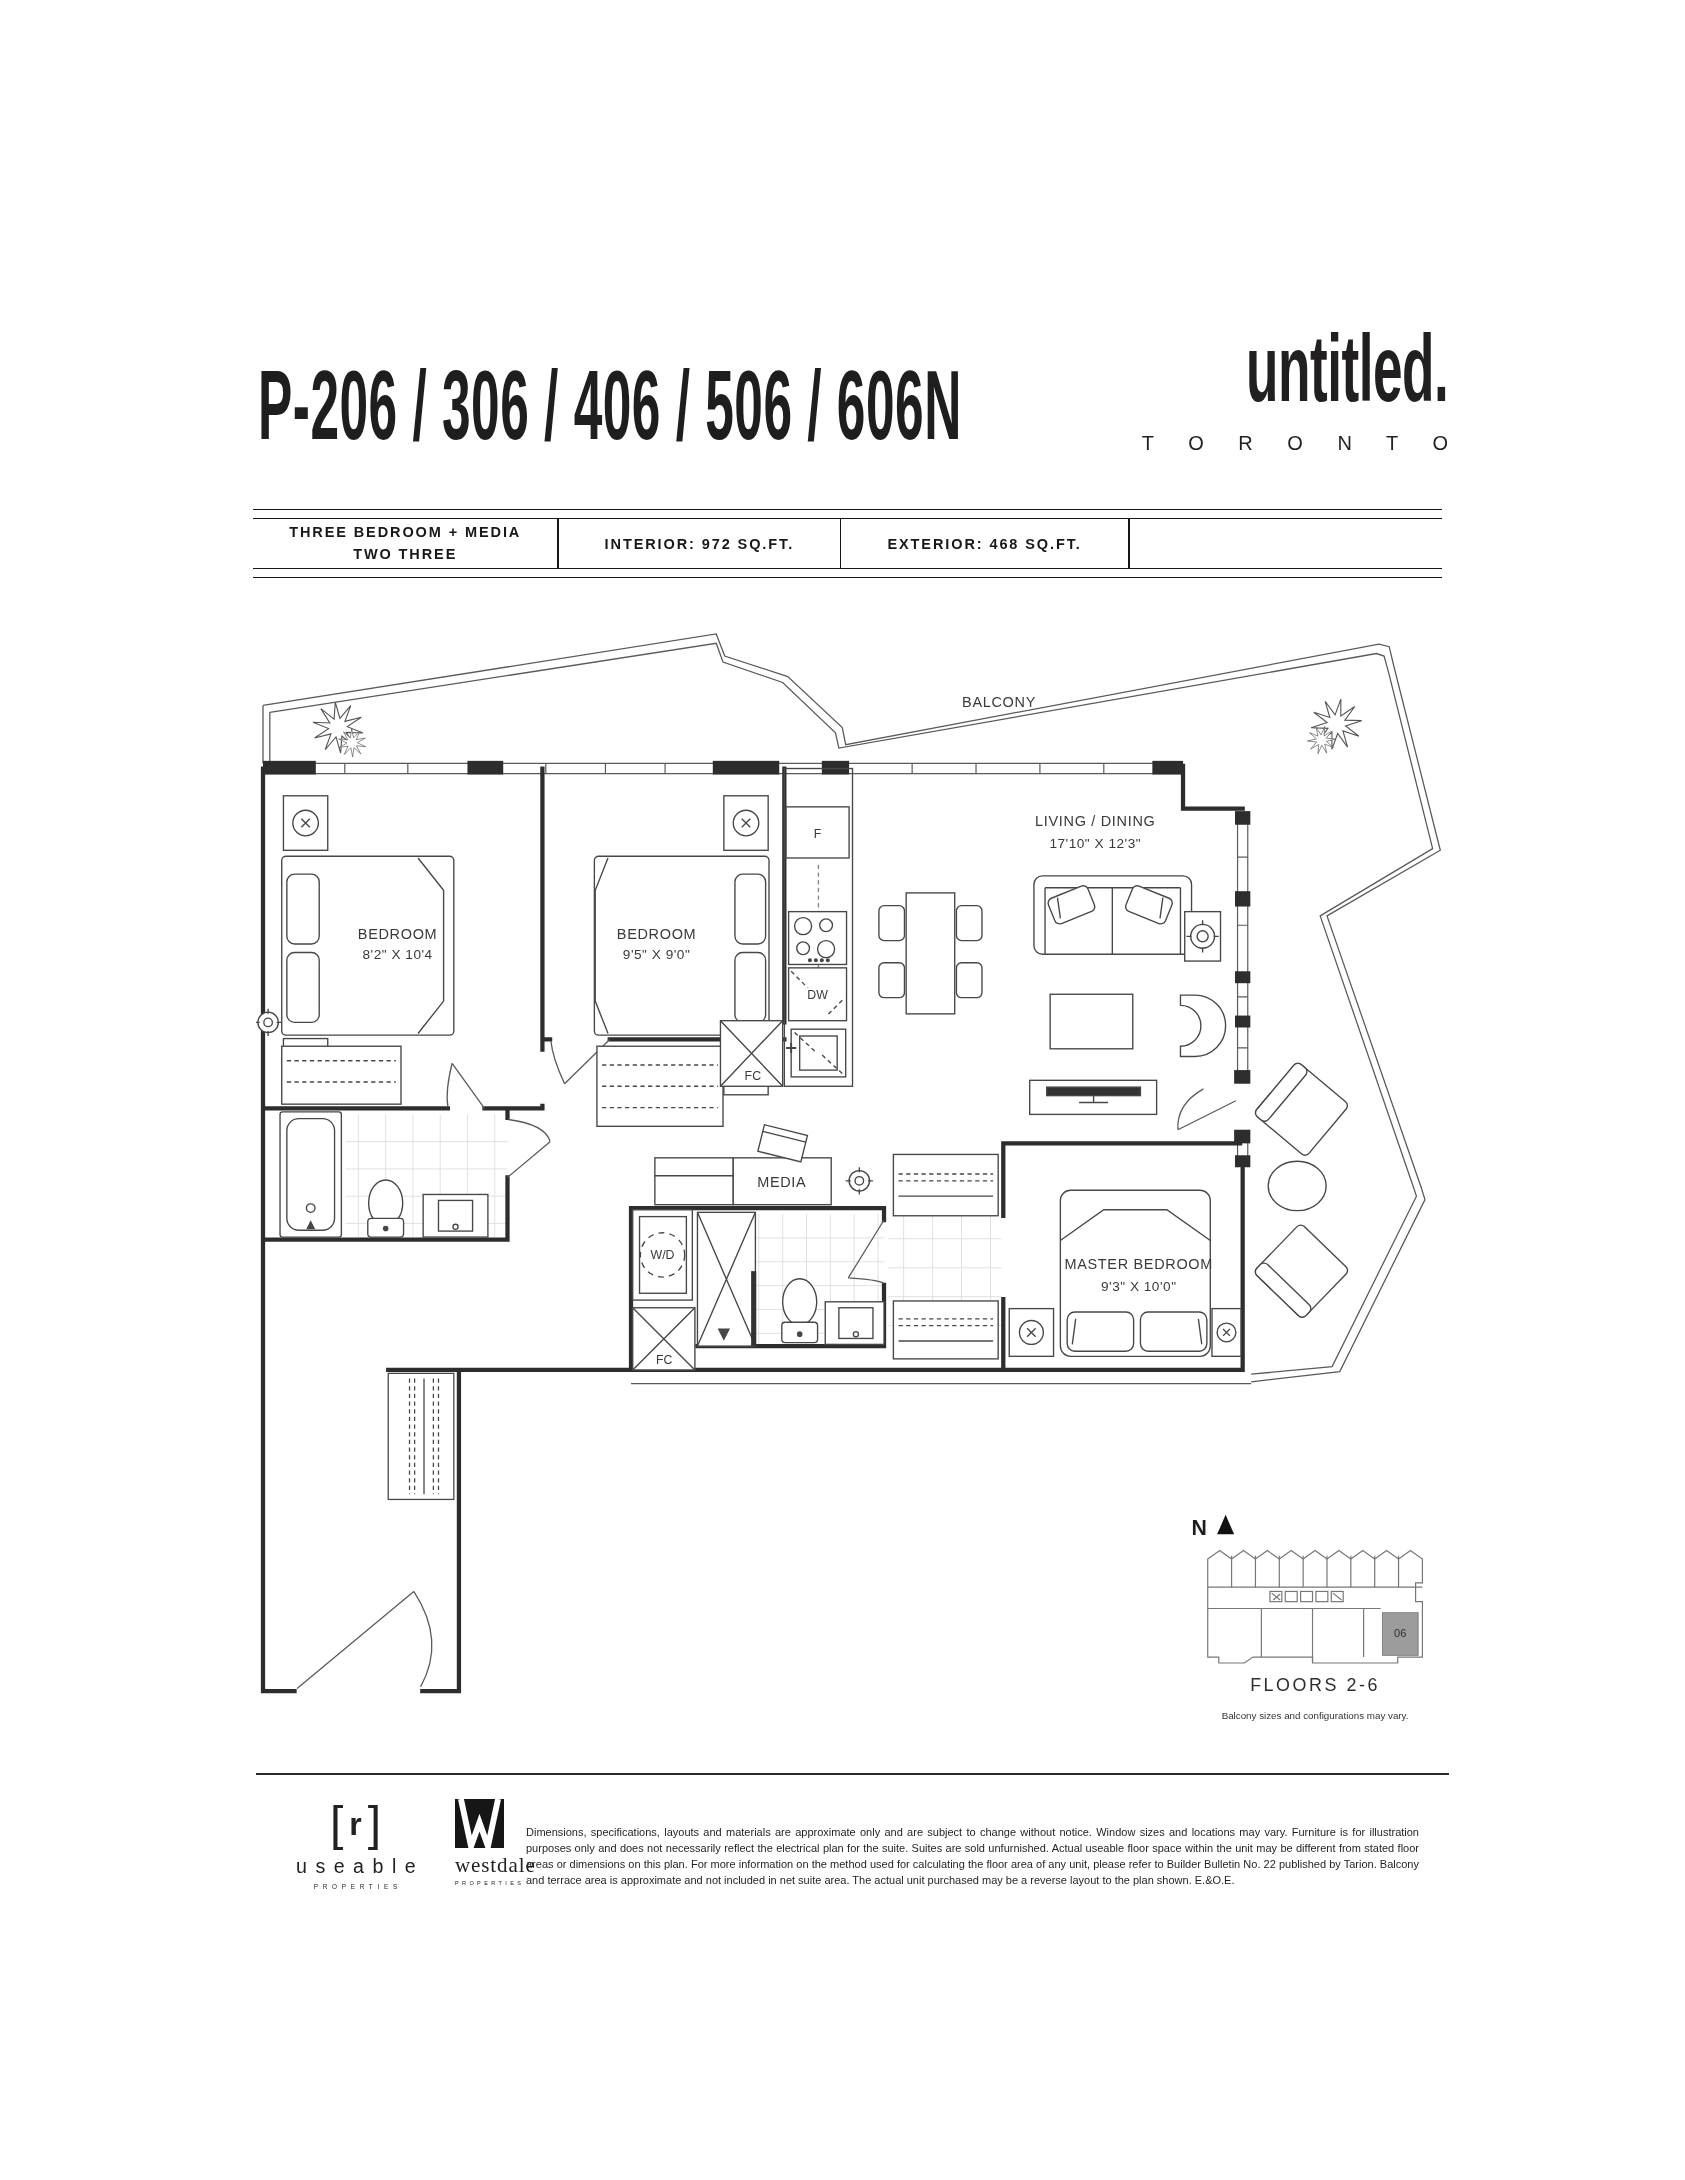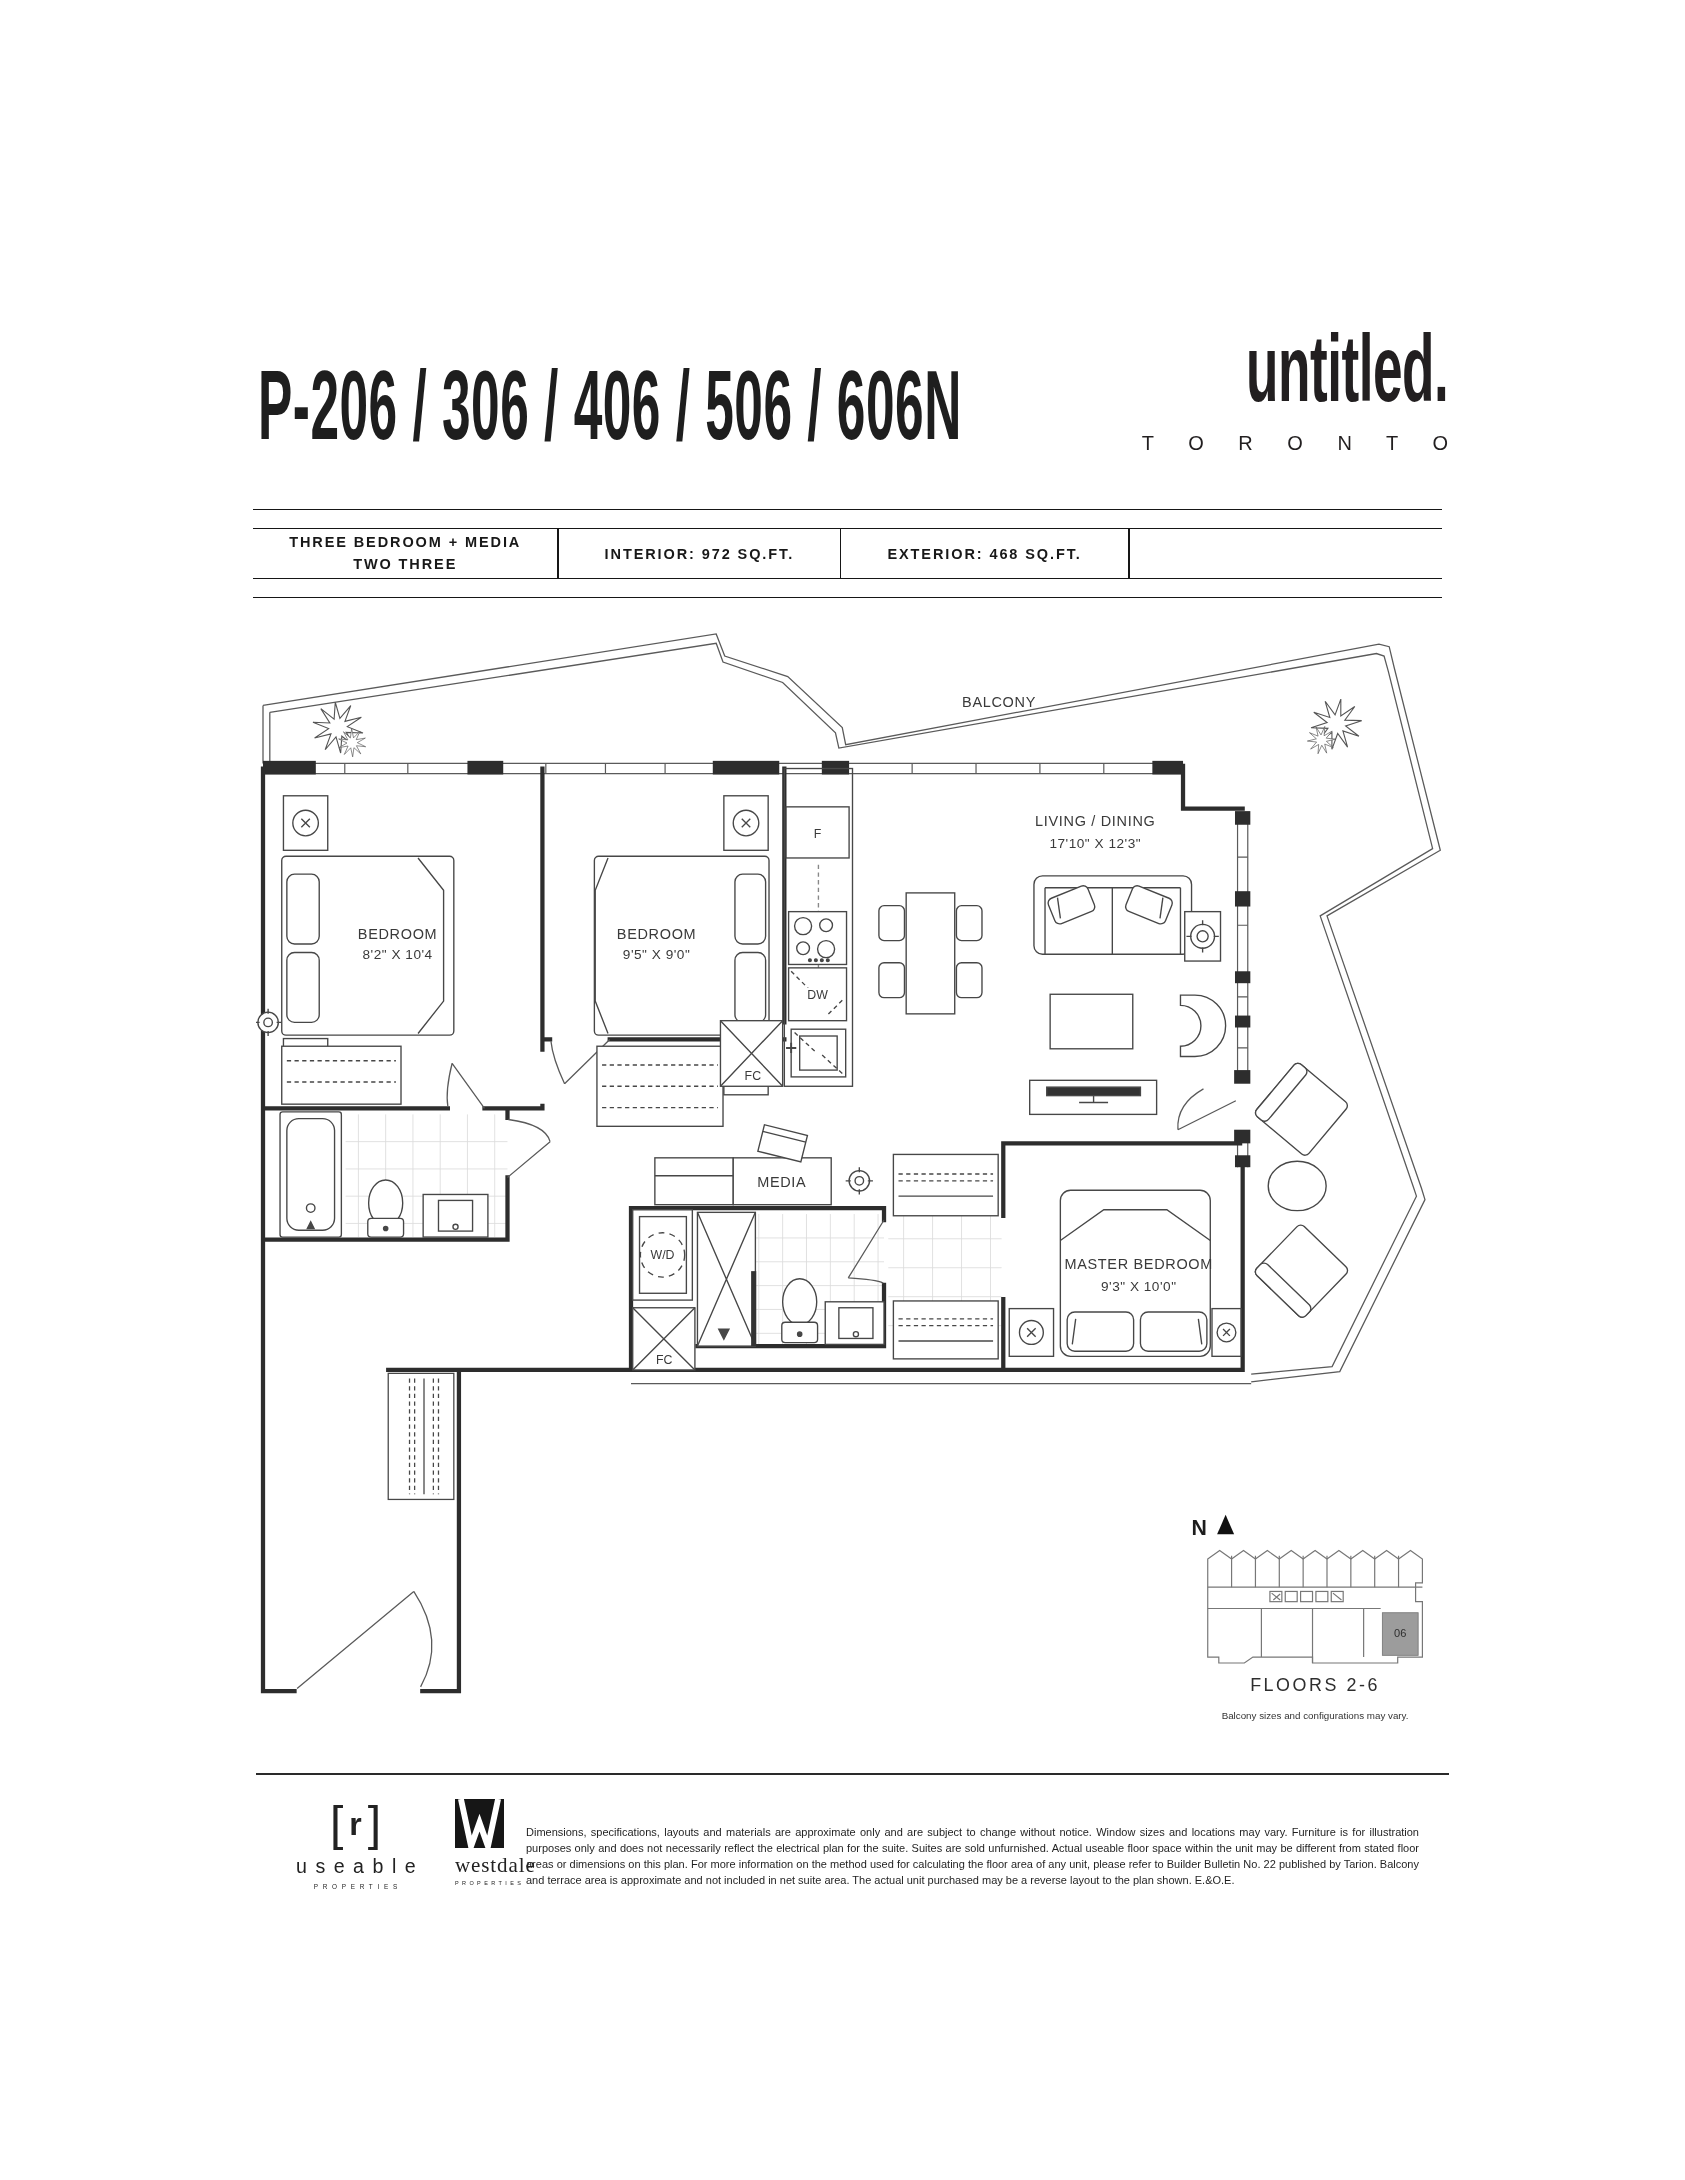--- a/index.html
+++ b/index.html
@@ -9,21 +9,21 @@
   .title{position:absolute;left:258px;top:348px;font-size:99px;font-weight:bold;
          letter-spacing:0.9px;white-space:nowrap;transform:scaleX(.52);transform-origin:left top;
          color:#1e1e1e;}
   .brand{position:absolute;right:238px;top:325px;text-align:right;}
   .brand-name{font-size:95px;font-weight:bold;line-height:.92;letter-spacing:-0.9px;
               transform:scaleX(.56);transform-origin:right top;color:#221f20;}
   .brand-city{font-size:20px;font-weight:normal;letter-spacing:14.5px;margin-right:-14.5px;
               margin-top:20px;color:#221f20;}
   
   .specbar{position:absolute;left:253px;top:509px;width:1189px;
-           border-top:1.7px solid #161616;border-bottom:1.7px solid #161616;padding:18px 0;}
+           border-top:1.7px solid #161616;border-bottom:1.7px solid #161616;padding:8px 0;}
   .specbar-inner{border-top:1.7px solid #161616;border-bottom:1.7px solid #161616;
                  display:flex;align-items:stretch;height:49px;}
   .spec-cell{display:flex;flex-direction:column;justify-content:center;text-align:center;
              font-weight:bold;font-size:14.5px;letter-spacing:1.9px;color:#181818;}
   .spec-cell.c1{flex:0 0 25.6%;line-height:1.45;}
   .spec-cell.c2{flex:0 0 23.6%;}
   .spec-cell.c3{flex:0 0 24.1%;}
   .spec-cell.c4{flex:1;}
   .vdiv{width:1.7px;background:#161616;}
   

